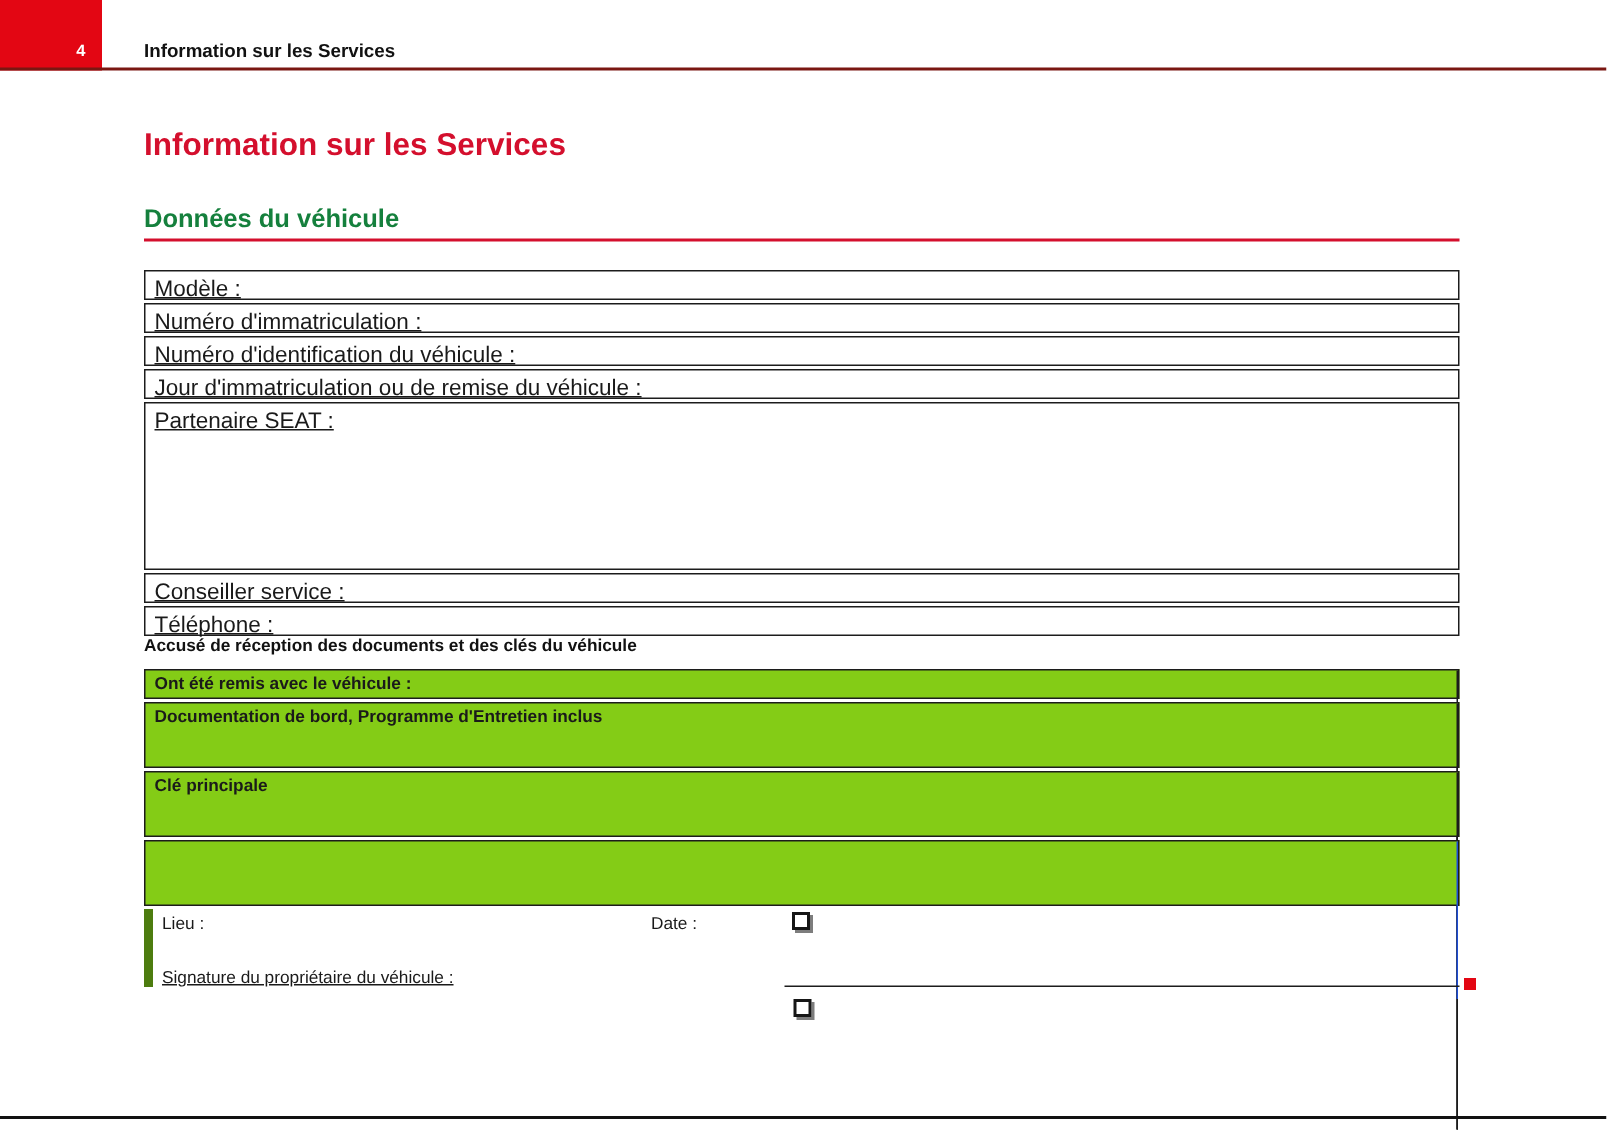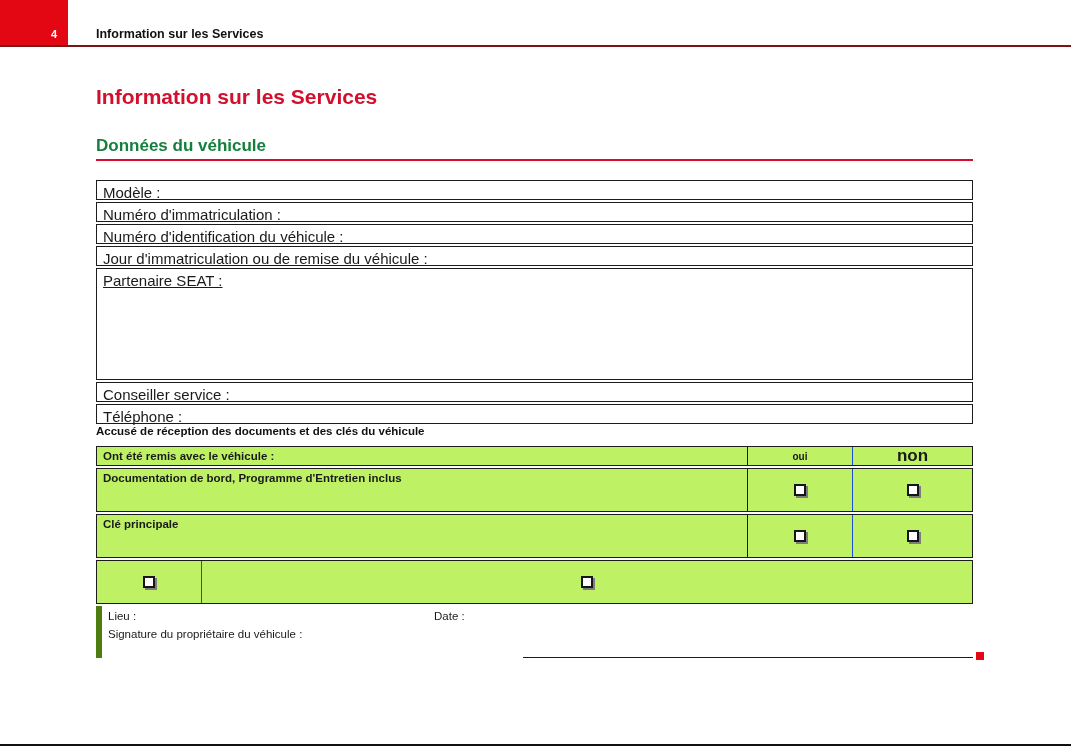--- a/index.html
+++ b/index.html
@@ -60,21 +60,21 @@
 
   
   .receipt-heading {
     position:absolute; left:96px; top:425px;
     font-size:11.5px; font-weight:bold; color:#111;
   }
   .rtable {
     position:absolute; left:96px; top:446px; width:877px;
     display:flex; flex-direction:column; gap:2px;
   }
-  .rrow { display:flex; border:1px solid #1c1c1c; background:#bef264; }
+  .rrow { display:flex; border:1px solid #1c1c1c; background:#84cc16;flex-direction:column; }
   .rrow.head { height:20px; font-weight:bold; }
   .rrow.item { height:44px;font-weight:bold; }
   .rcell-main {
     flex:0 0 651px; padding:3px 6px; font-size:11.5px;
     border-right:1px solid #1c1c1c;
   }
   .rcell-yes {
     flex:0 0 105px; border-right:1px solid #1d4ed8;
     display:flex; align-items:center; justify-content:center;
     font-size:10px;
@@ -92,21 +92,21 @@
   }
 
   
   .rfooter {
     position:relative; height:52px;
     border-left:6px solid #4d7c0f;
     font-size:11.5px;
   }
   .place-label { position:absolute; left:6px; top:4px; }
   .date-label { position:absolute; left:332px; top:4px; }
-  .signature-label { position:absolute; left:6px; bottom:18px; }
+  .signature-label { position:absolute; left:6px; bottom:0;text-decoration:underline; }
   .signature-line {
     position:absolute; left:421px; right:0; bottom:0; height:1px;
     background:#1c1c1c;
   }
   .end-marker {
     position:absolute; left:976px; top:652px; width:8px; height:8px;
     background:#e30613;
   }
 
   .bottom-rule {

